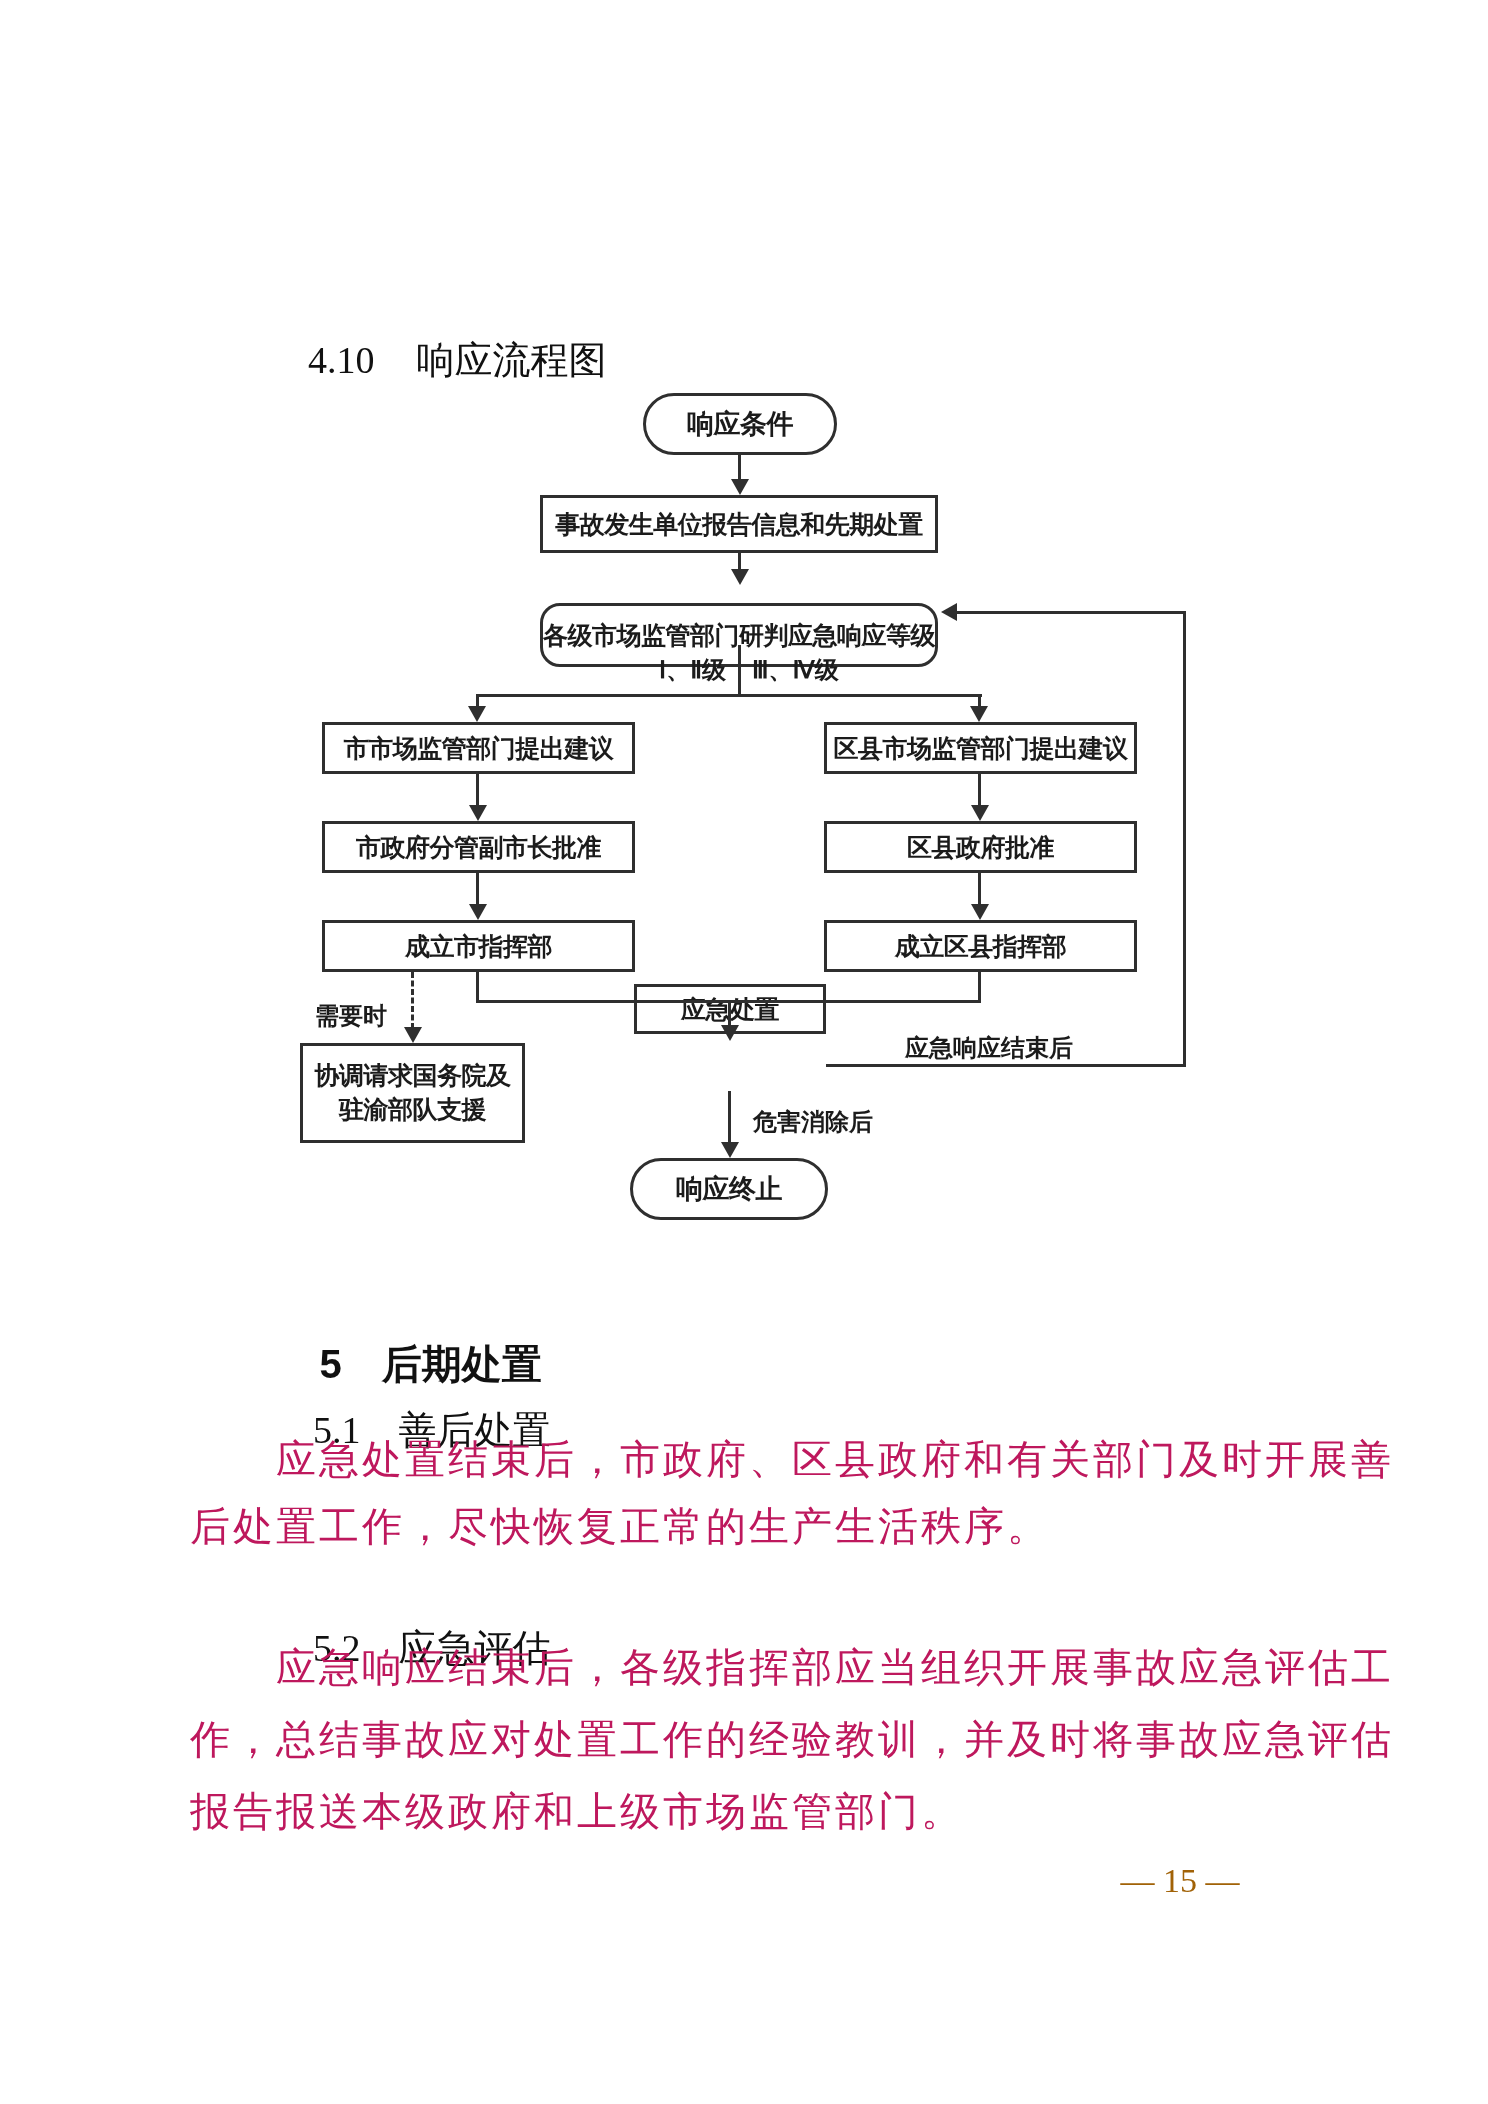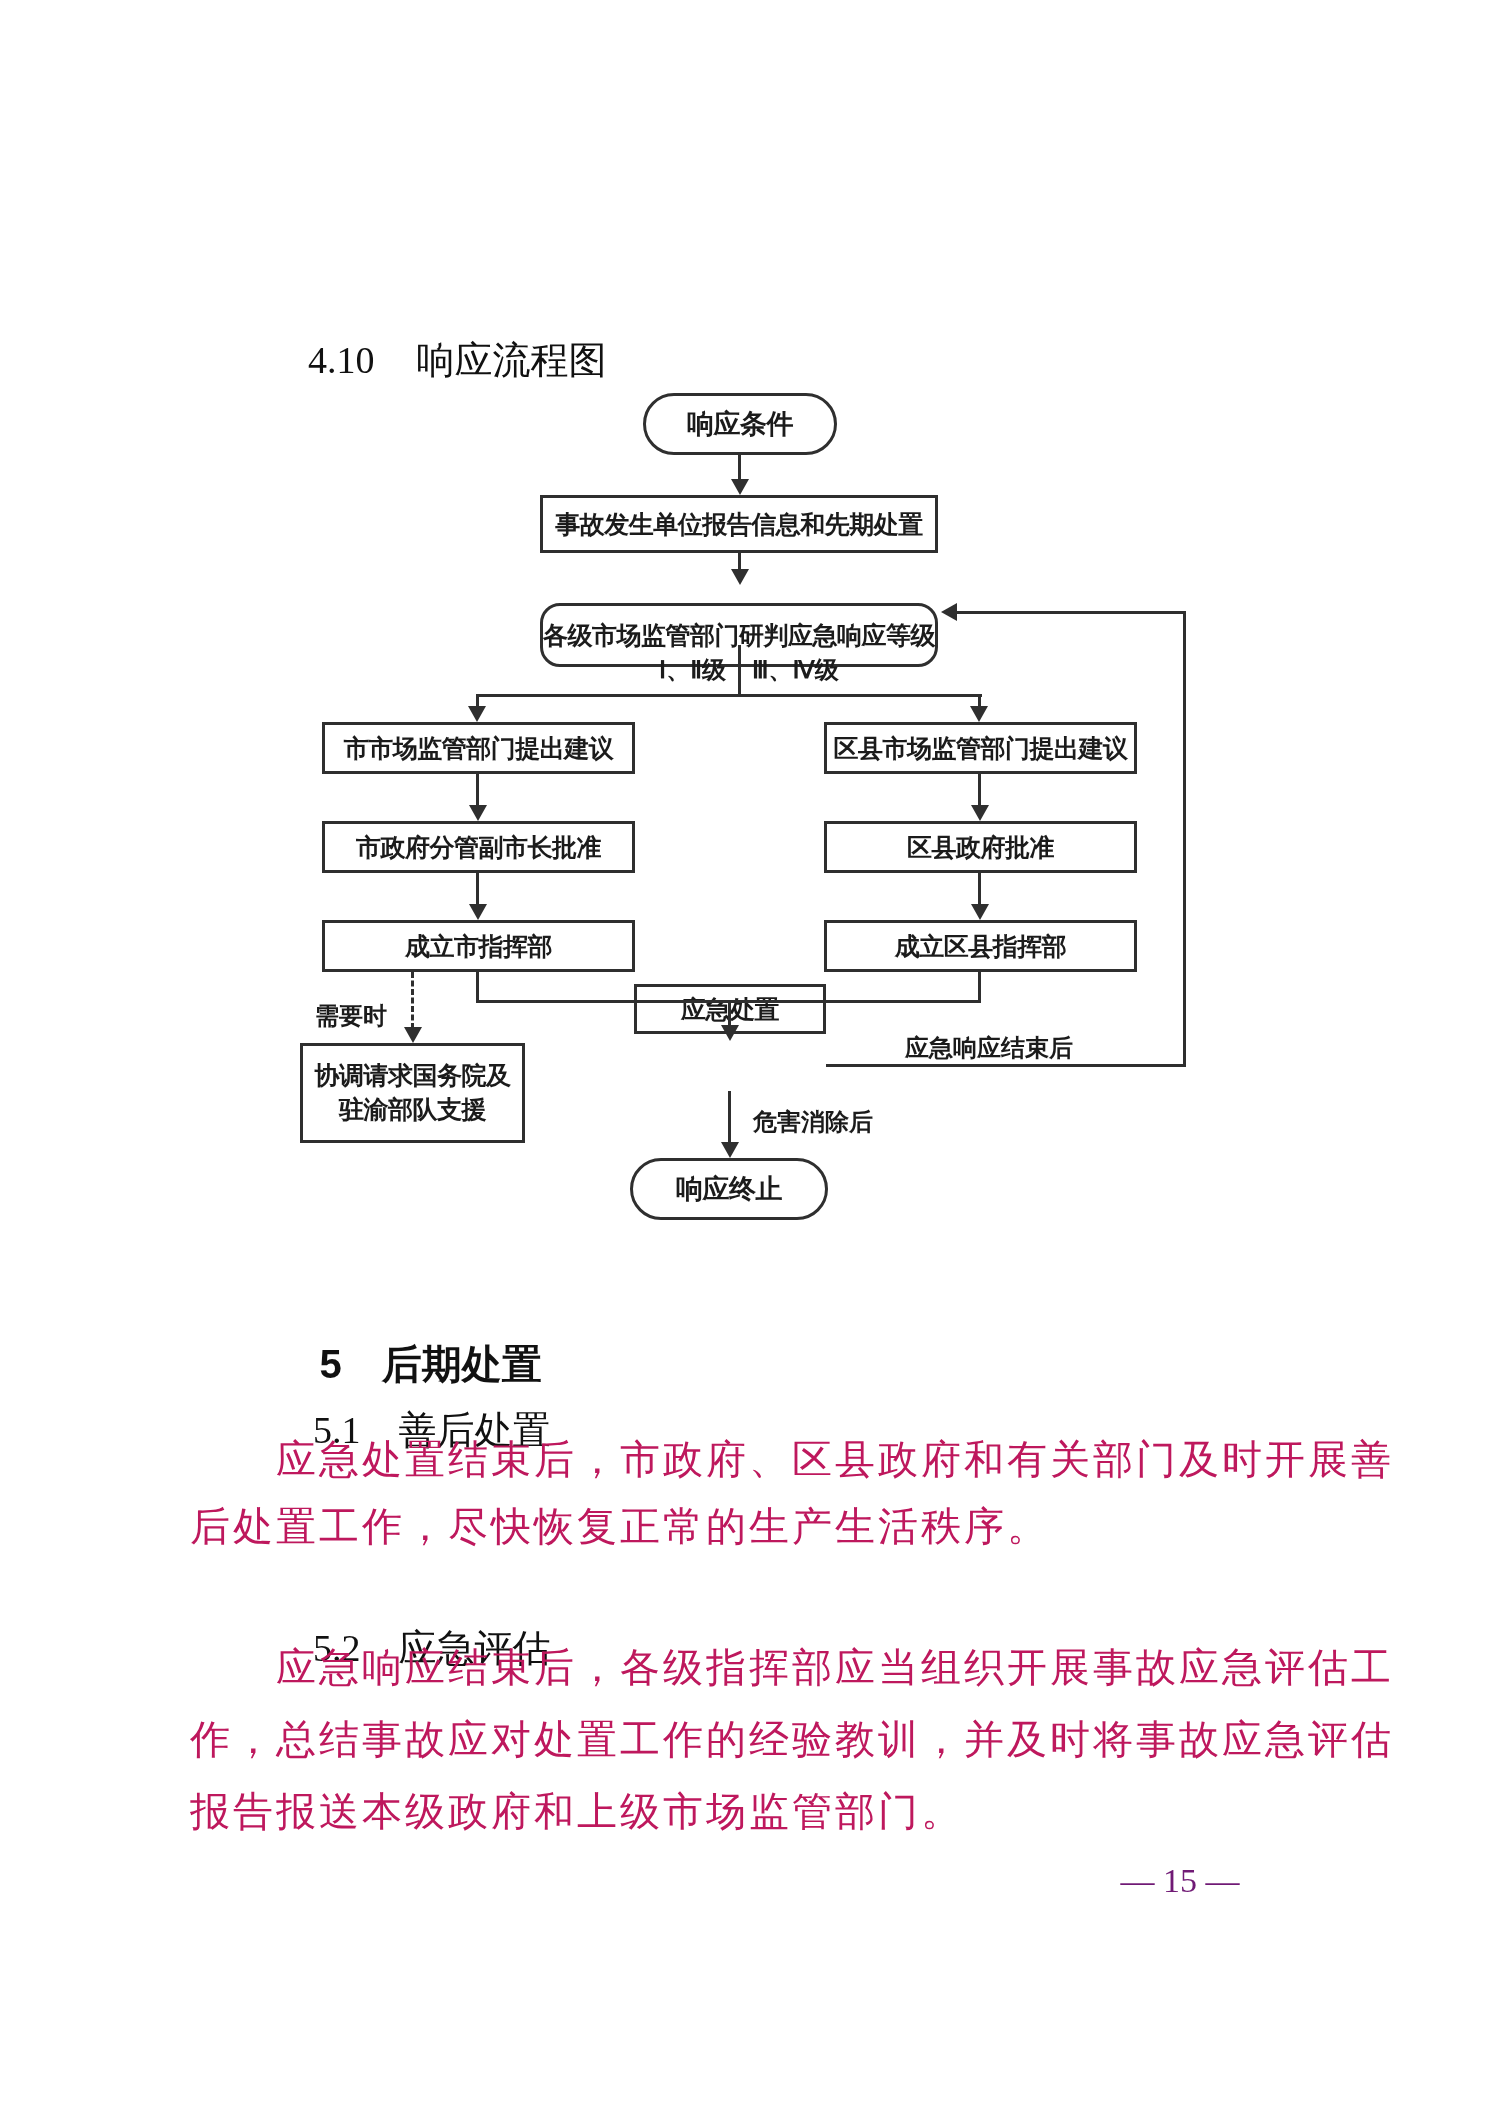--- a/index.html
+++ b/index.html
@@ -19,21 +19,21 @@
   .h-sans{font-family:"Liberation Sans", sans-serif;font-weight:700;}
   .bodyline{
     position:absolute;
     font-family:"Liberation Serif", serif;
     font-size:40px;line-height:72px;height:72px;
     letter-spacing:3px;white-space:pre;color:#be185d;
   }
   .pagenum{
     position:absolute;
     font-family:"Liberation Serif", serif;
-    font-size:34px;color:#701a75;text-align:center;white-space:pre;
+    font-size:34px;color:#a16207;text-align:center;white-space:pre;
   }
   
   .fc-box{
     position:absolute;
     border:3px solid #2f2f2f;
     background:#fff;
     display:flex;align-items:center;justify-content:center;
     font-family:"Liberation Sans", sans-serif;
     font-weight:700;font-size:25px;letter-spacing:-0.5px;color:#1b1b1b;
     box-sizing:border-box;text-align:center;

